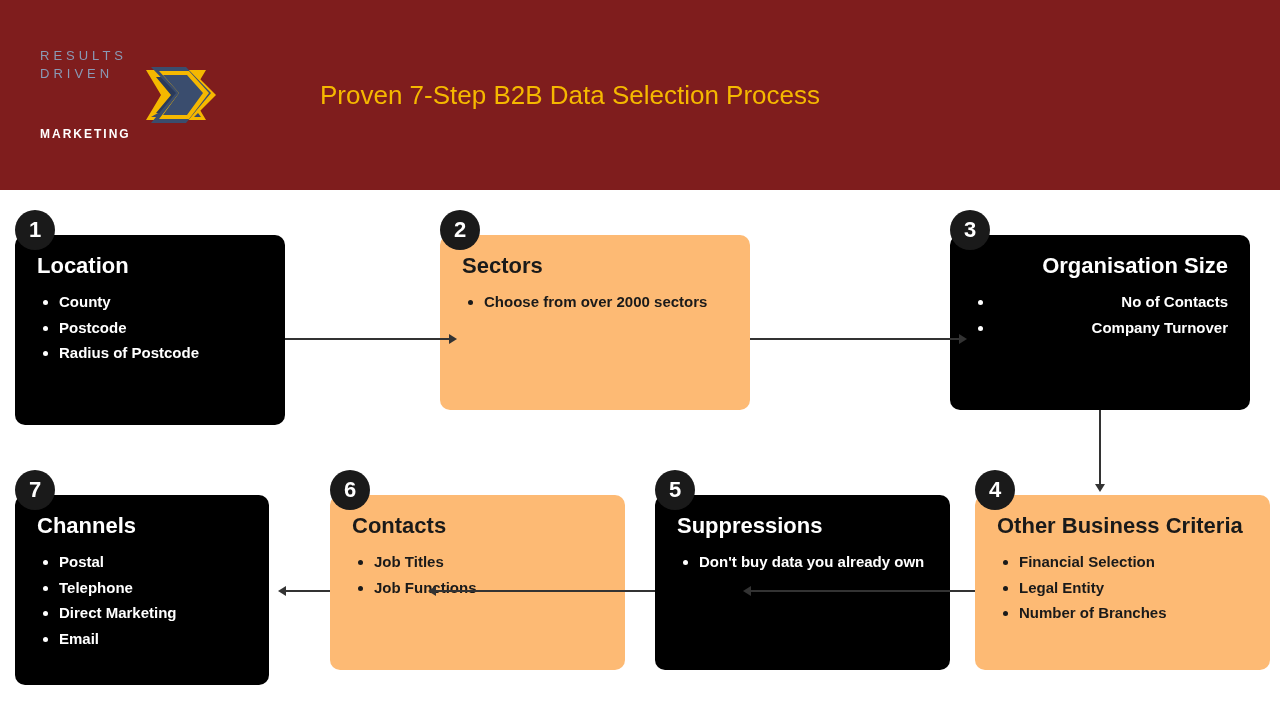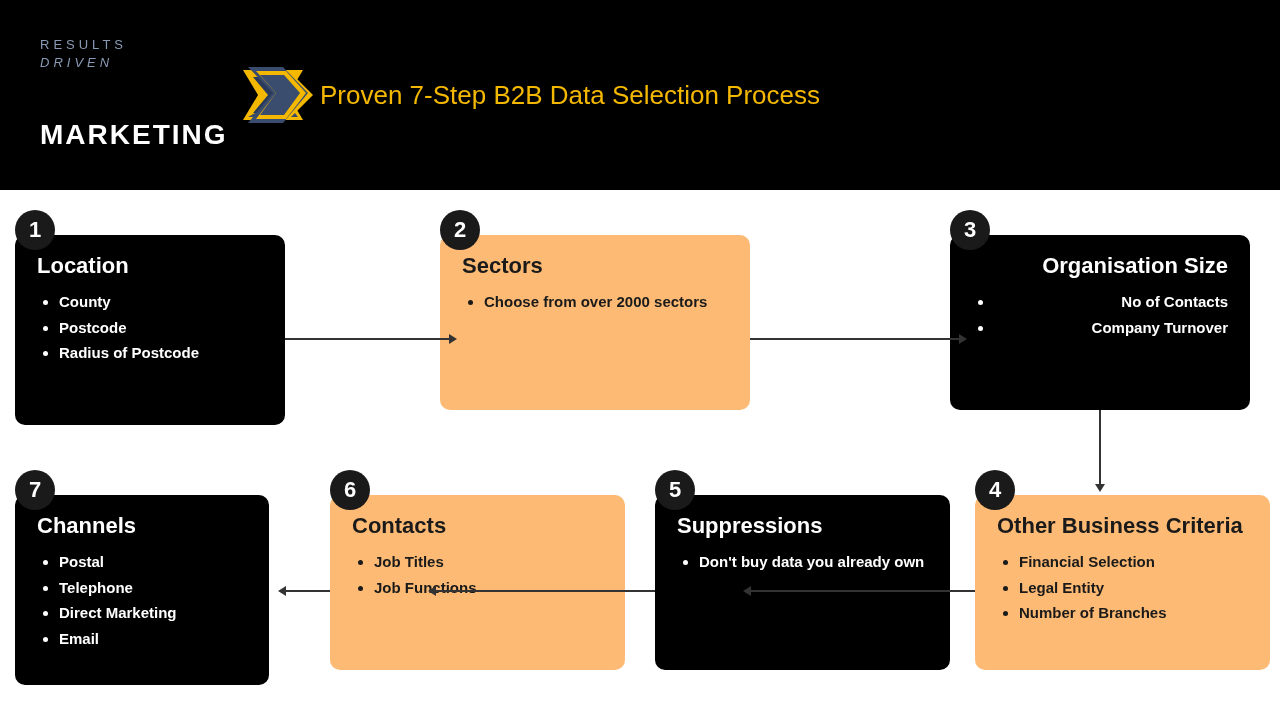--- a/index.html
+++ b/index.html
@@ -6,21 +6,21 @@
     body {
       background: #ffffff;
       font-family: Arial, sans-serif;
       width: 1280px;
       height: 720px;
       overflow: hidden;
     }
 
     
     .header {
-      background: #000000;
+      background: #7f1d1d;
       height: 190px;
       display: flex;
       align-items: center;
       padding: 0 40px;
     }
     .logo-area {
       display: flex;
       align-items: center;
       gap: 10px;
       min-width: 280px;
@@ -32,24 +32,23 @@
       font-size: 13px;
       letter-spacing: 4px;
       color: #8a9ab5;
       font-weight: 400;
     }
     .logo-text .driven {
       font-size: 13px;
       letter-spacing: 4px;
       color: #8a9ab5;
       font-weight: 400;
-      font-style: italic;
     }
     .logo-text .marketing {
-      font-size: 28px;
+      font-size: 12px;
       letter-spacing: 2px;
       color: #ffffff;
       font-weight: 900;
       margin-top: 43px;
     }
     .logo-chevron {
       width: 70px;
       height: 60px;
     }
     .header-title {

